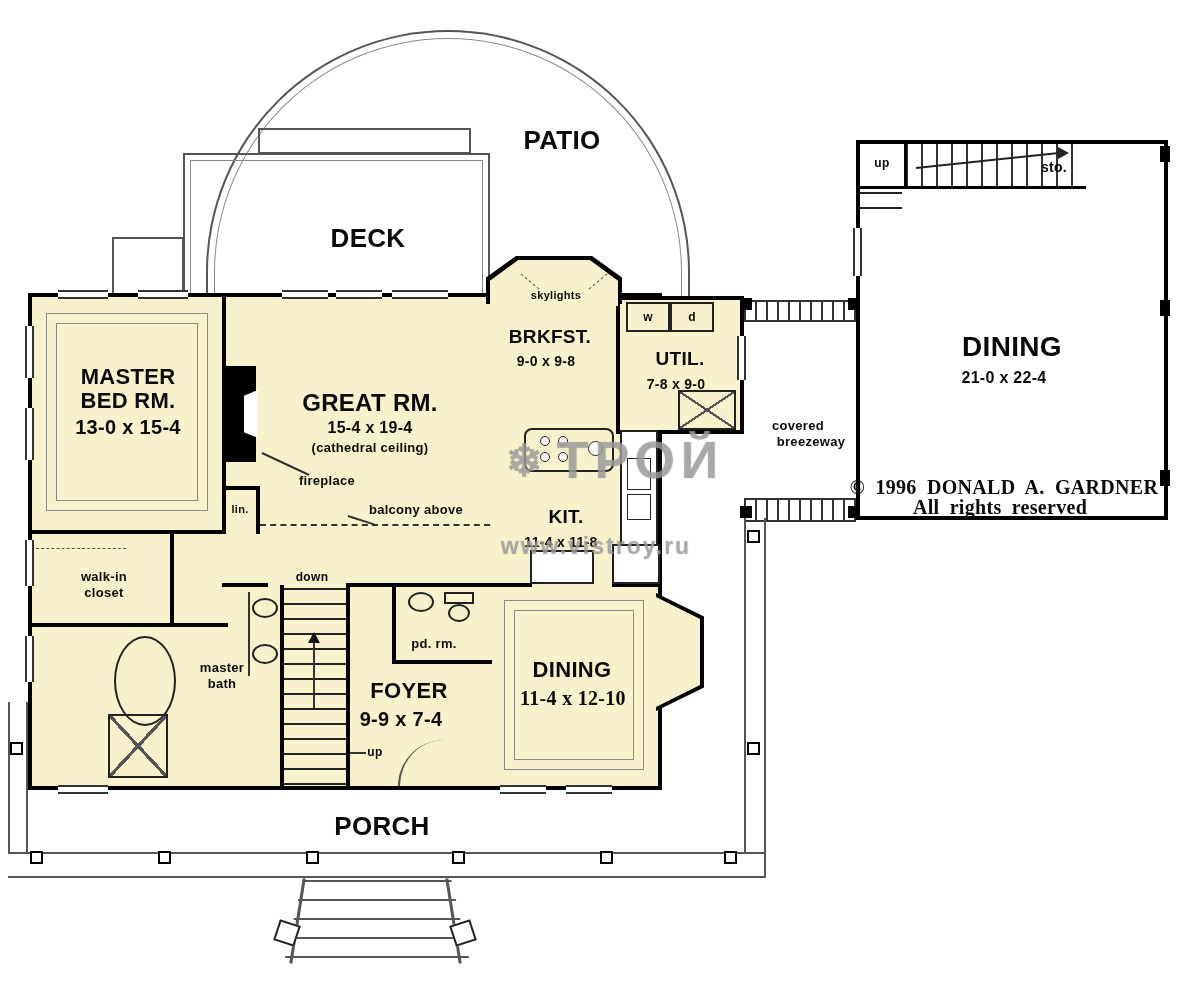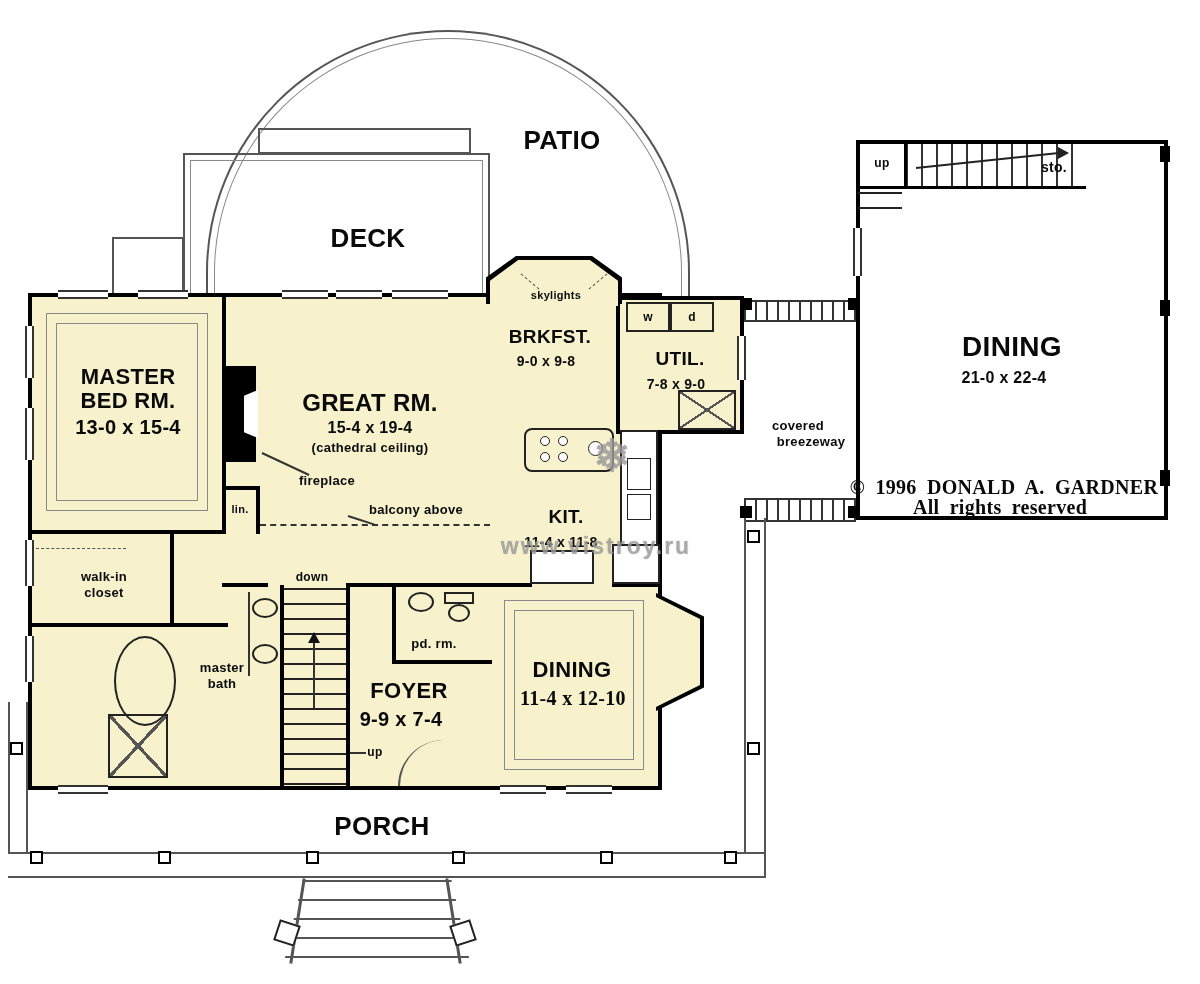--- a/index.html
+++ b/index.html
@@ -222,16 +222,17 @@
   <div class="bpost" style="left:1160px;top:146px;width:10px;height:16px;"></div>
   <div class="bpost" style="left:1160px;top:300px;width:10px;height:16px;"></div>
   <div class="bpost" style="left:1160px;top:470px;width:10px;height:16px;"></div>
   <div class="lbl f28" style="left:1012px;top:347px;">DINING</div>
   <div class="lbl f16" style="left:1004px;top:378px;">21-0 x 22-4</div>
   <div class="lbl f15 serif" style="left:1004px;top:487px;">© 1996 DONALD A. GARDNER</div>
   <div class="lbl f15 serif" style="left:1000px;top:507px;">All rights reserved</div>
 
   <div class="wm" style="left:450px;top:430px;width:330px;display:flex;align-items:center;justify-content:center;gap:8px;font-size:52px;letter-spacing:6px;">
     <span style="font-size:44px;">❄</span>
+    <span>ТРОЙ</span>
   </div>
   <div class="wm" style="left:596px;top:546px;transform:translate(-50%,-50%);font-size:23px;letter-spacing:2px;">www.vistroy.ru</div>
 
 </div>
 
 </body></html>

